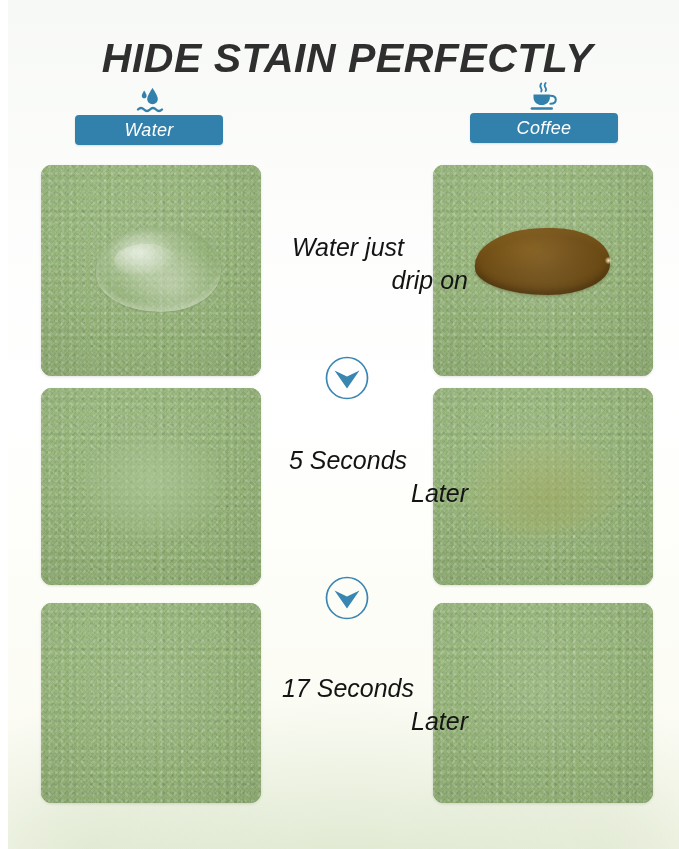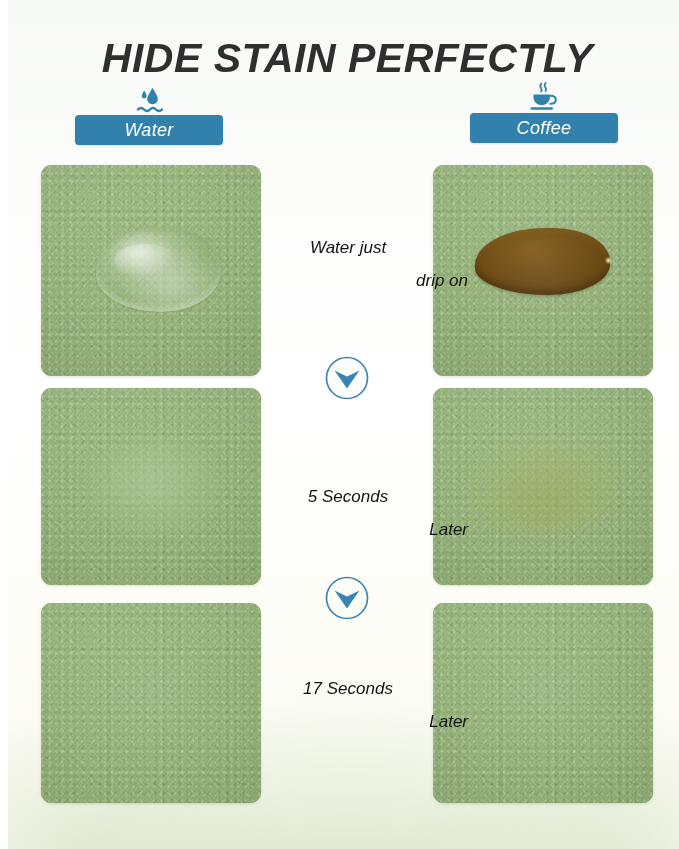--- a/index.html
+++ b/index.html
@@ -158,21 +158,21 @@
     filter: blur(6px);
   }
 
   
   .caption {
     position: absolute;
     width: 240px;
     left: 220px;
     text-align: center;
     font-style: italic;
-    font-size: 17px;
+    font-size: 25px;
     line-height: 33px;
     color: #141414;
     font-family: "Liberation Sans", sans-serif;
   }
   .caption .l2 { display: block; padding-left: 26px; text-align: right; }
 
   
   .arrow {
     position: absolute;
     width: 46px;
@@ -244,21 +244,21 @@
     <div class="stain water-faint" style="left:43px; top:48px; width:140px; height:102px;"></div>
     <div class="vignette"></div>
   </div>
 
   <div class="panel" style="left:425px; top:388px; width:220px; height:197px;">
     <div class="fabric"></div>
     <div class="stain coffee-faint" style="left:32px; top:42px; width:155px; height:105px;"></div>
     <div class="vignette"></div>
   </div>
 
-  <div class="caption" style="top:480px;font-style:italic;">
+  <div class="caption" style="top:444px;font-style:italic;">
     <span>5 Seconds</span>
     <span class="l2">Later</span>
   </div>
 
   <div class="arrow" style="left:316px; top:575px;">
     <svg viewBox="0 0 46 46" aria-hidden="true">
       <circle cx="23" cy="23" r="20.5" fill="none" stroke="#3a86b3" stroke-width="1.7"></circle>
       <path d="M10.5 15.5 L23 33.5 L35.5 15.5 L23 21.5 Z" fill="#3a86b3"></path>
     </svg>
   </div>

